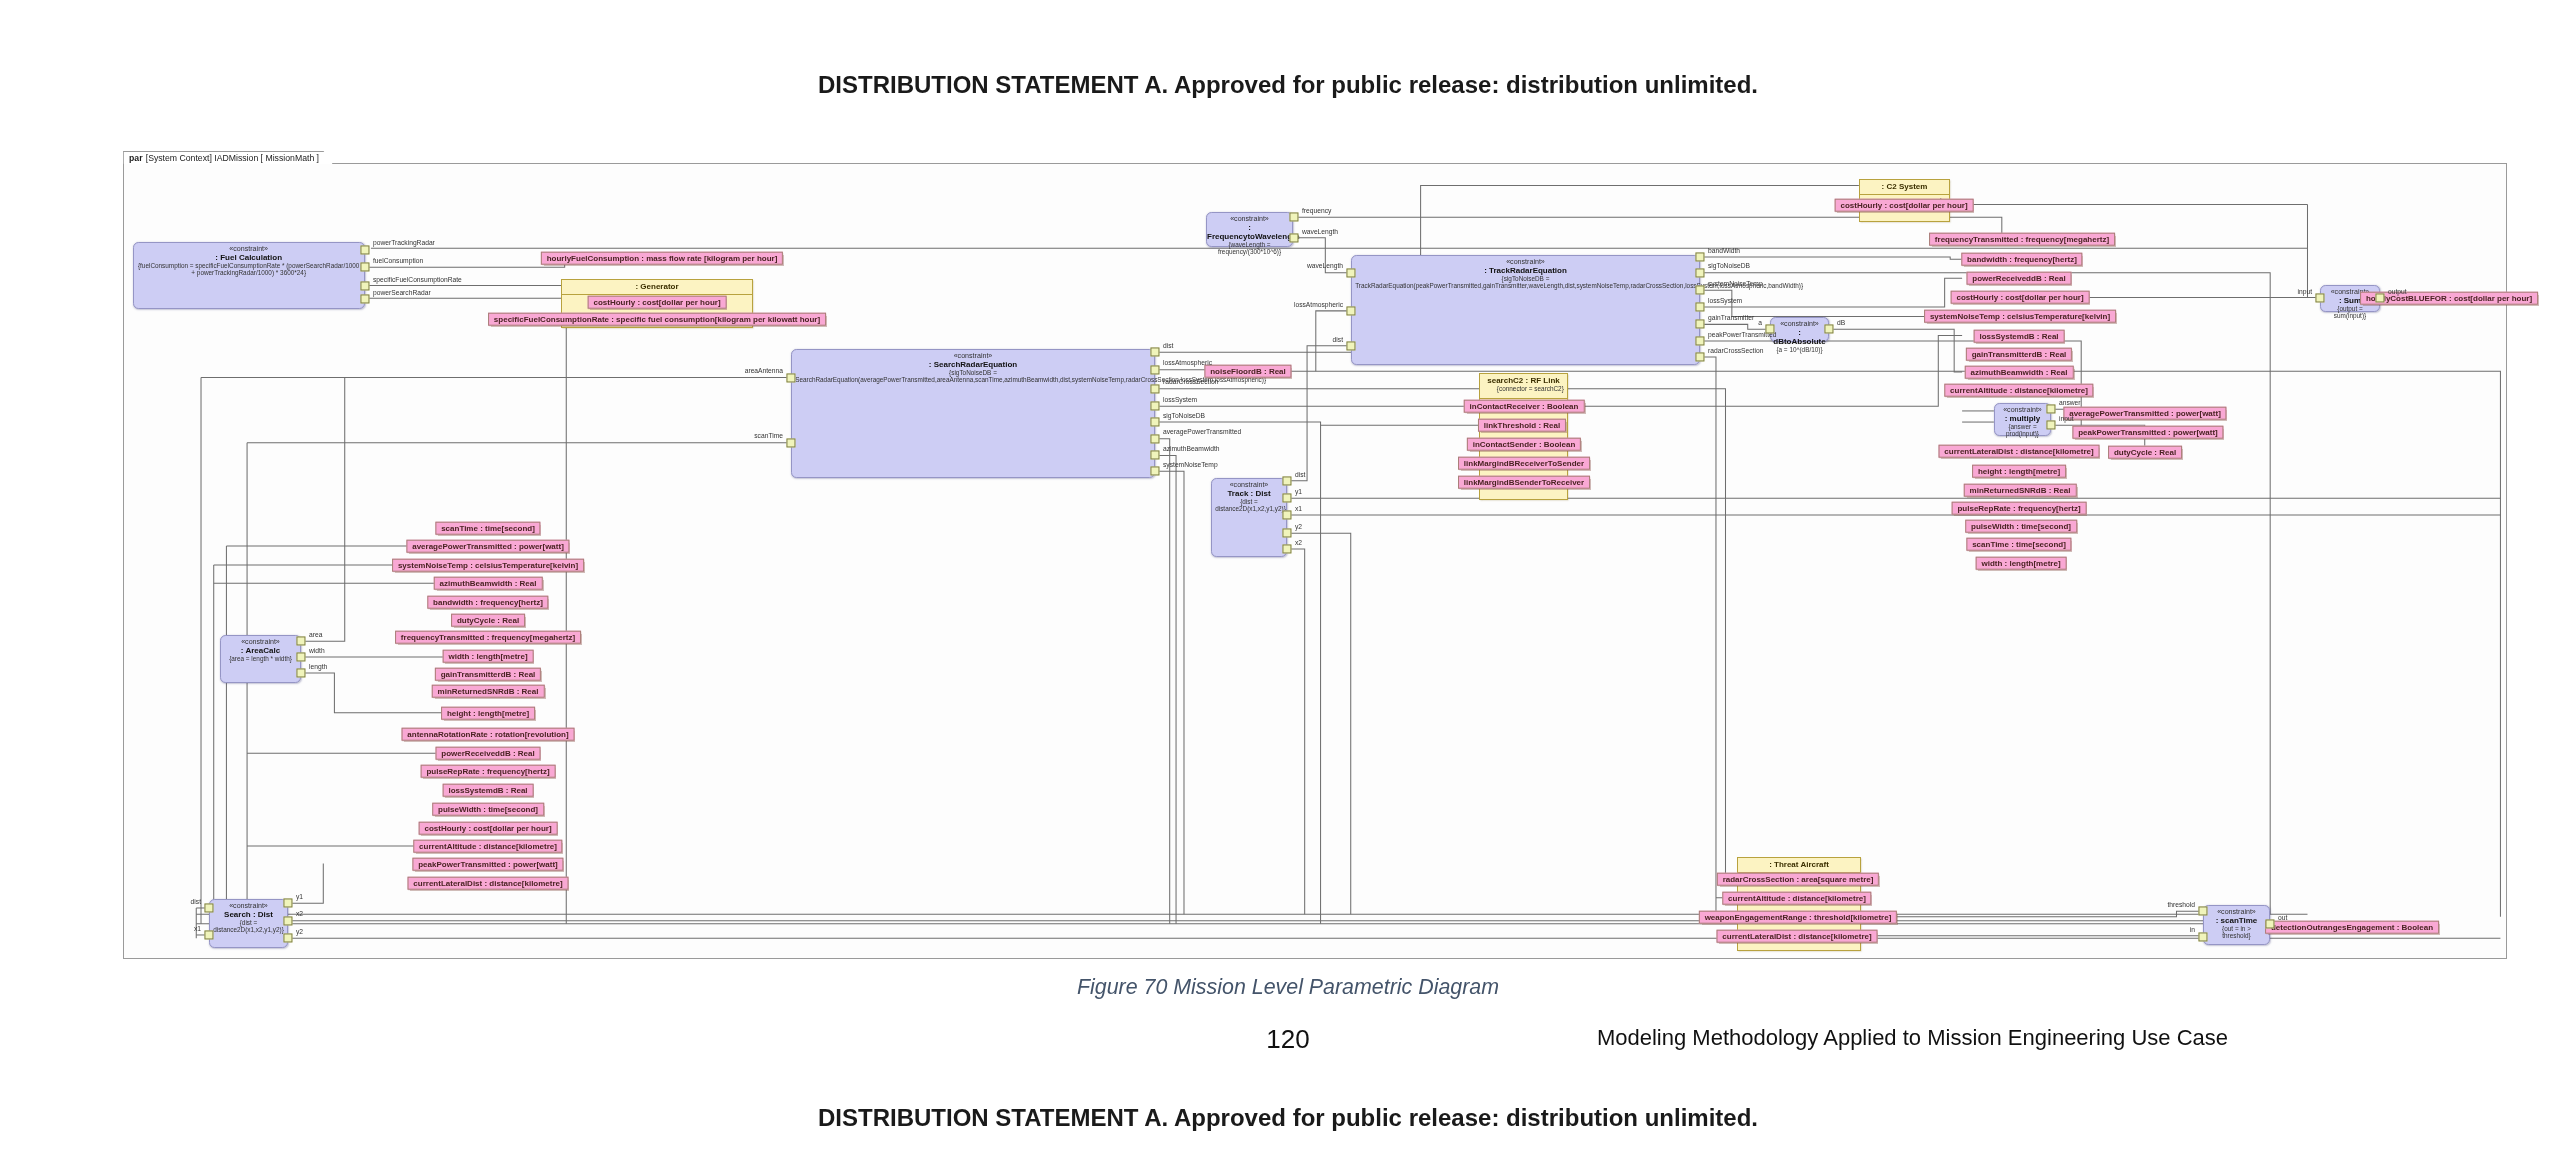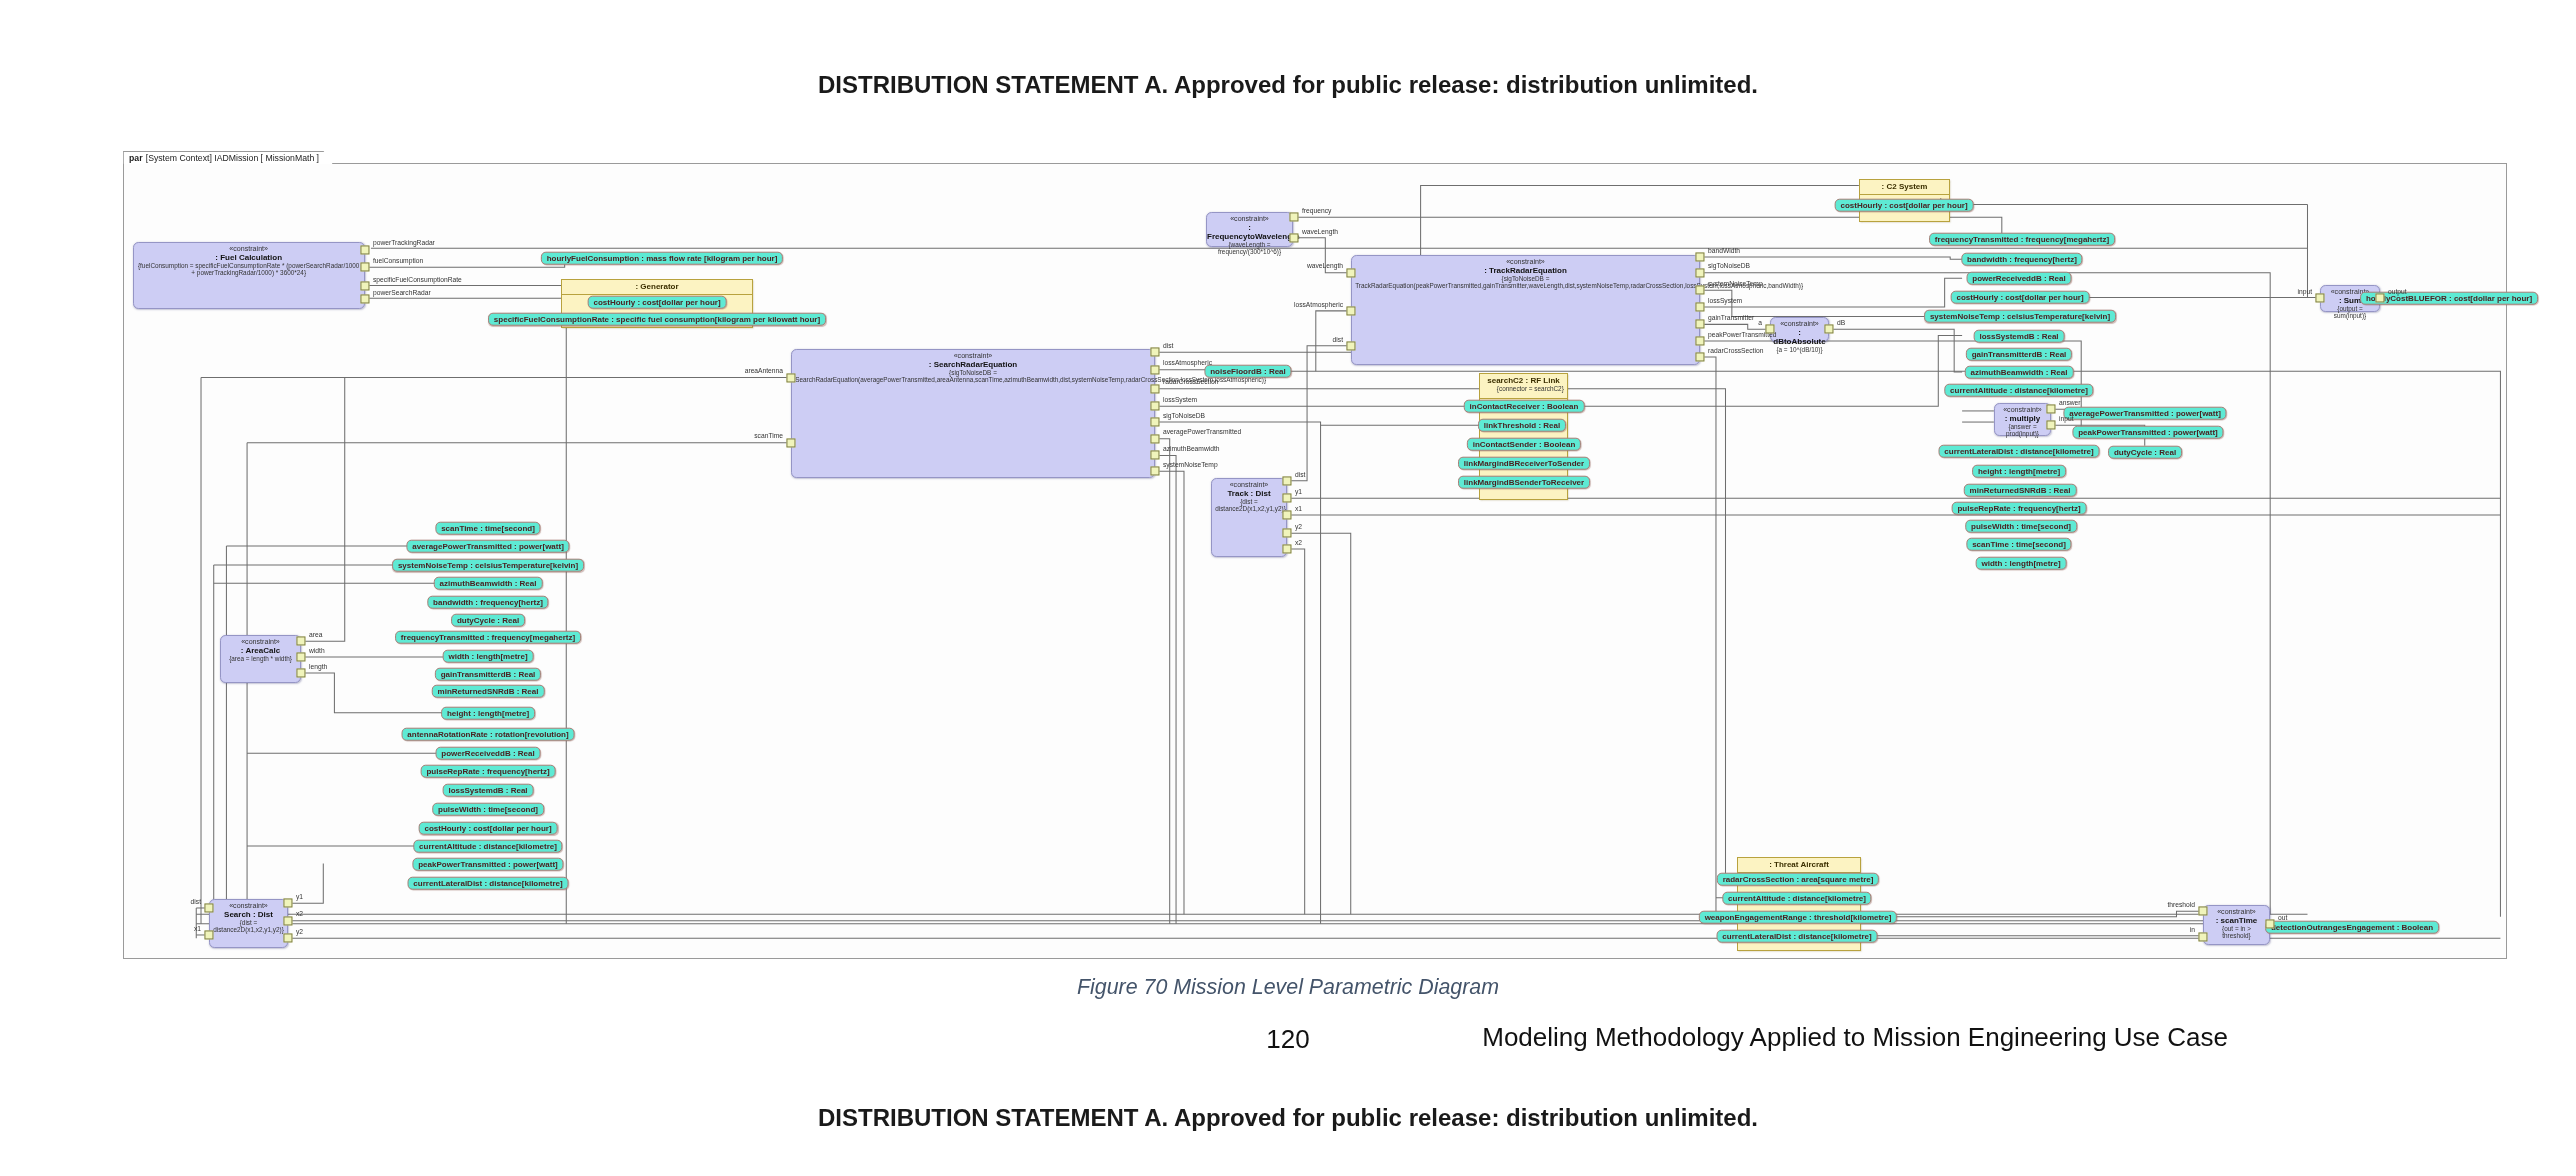--- a/index.html
+++ b/index.html
@@ -20,30 +20,30 @@
   .constraint .stereo{font-size:7.1px;color:#333;margin-top:1.6px;}
   .constraint .cname{font-size:8px;font-weight:bold;color:#111;}
   .constraint .expr{font-size:6.4px;color:#333;line-height:7.1px;padding:0 3.2px;}
   .block{background:#fcf3c2;border:1px solid #b8a23e;box-shadow:0.8px 0.8px 1.6px rgba(120,100,30,.35);z-index:2;}
   .block .btitle{position:absolute;left:0;top:0;width:100%;text-align:center;
                  font-size:8px;font-weight:bold;color:#3b2f00;padding-top:2.4px;}
   .block .bsub{position:absolute;right:3.2px;top:11px;font-size:6.4px;color:#333;}
   .block .brule{position:absolute;left:0;width:100%;border-top:0.8px solid #b8a23e;}
   .struct-icon{position:absolute;right:4px;z-index:4;}
   .val{position:absolute;transform:translate(-50%,-50%);white-space:nowrap;
-       background:#5eead4;border:0.8px solid #a87e76;border-radius:5px;
+       background:#f9a8d4;border:0.8px solid #a87e76;border-radius:0;
        box-shadow:0.8px 0.8px 0.8px rgba(140,90,80,.4);
        font-size:8px;font-weight:bold;color:#4a2323;padding:0.8px 4.8px;z-index:4;}
   .port{position:absolute;width:7.1px;height:7.1px;background:#f0f4bb;border:0.8px solid #7d7d45;
         transform:translate(-50%,-50%);z-index:5;}
   .portlbl{position:absolute;font-size:6.7px;color:#333;white-space:nowrap;z-index:5;}
   #caption{position:absolute;left:0;top:975px;width:100%;text-align:center;
            font-style:italic;font-size:21.4px;color:#44546a;}
   #page-number{position:absolute;left:0;top:1024px;width:100%;text-align:center;font-size:26px;color:#111;}
-  #footer-right{position:absolute;right:348px;top:1021px;text-align:center;font-size:26px;line-height:33px;color:#111;}
+  #footer-right{position:absolute;right:348px;top:1021px;text-align:center;font-size:22px;line-height:33px;color:#111;}
 </style>
 </head>
 <body>
 
 <div class="stmt" style="top:71px;">DISTRIBUTION STATEMENT A. Approved for public release: distribution unlimited.</div>
 
 <div id="diagram">
   <div id="frame-tab">
     <b>par</b><span>[System Context] IADMission [ MissionMath ]</span>
   </div>

